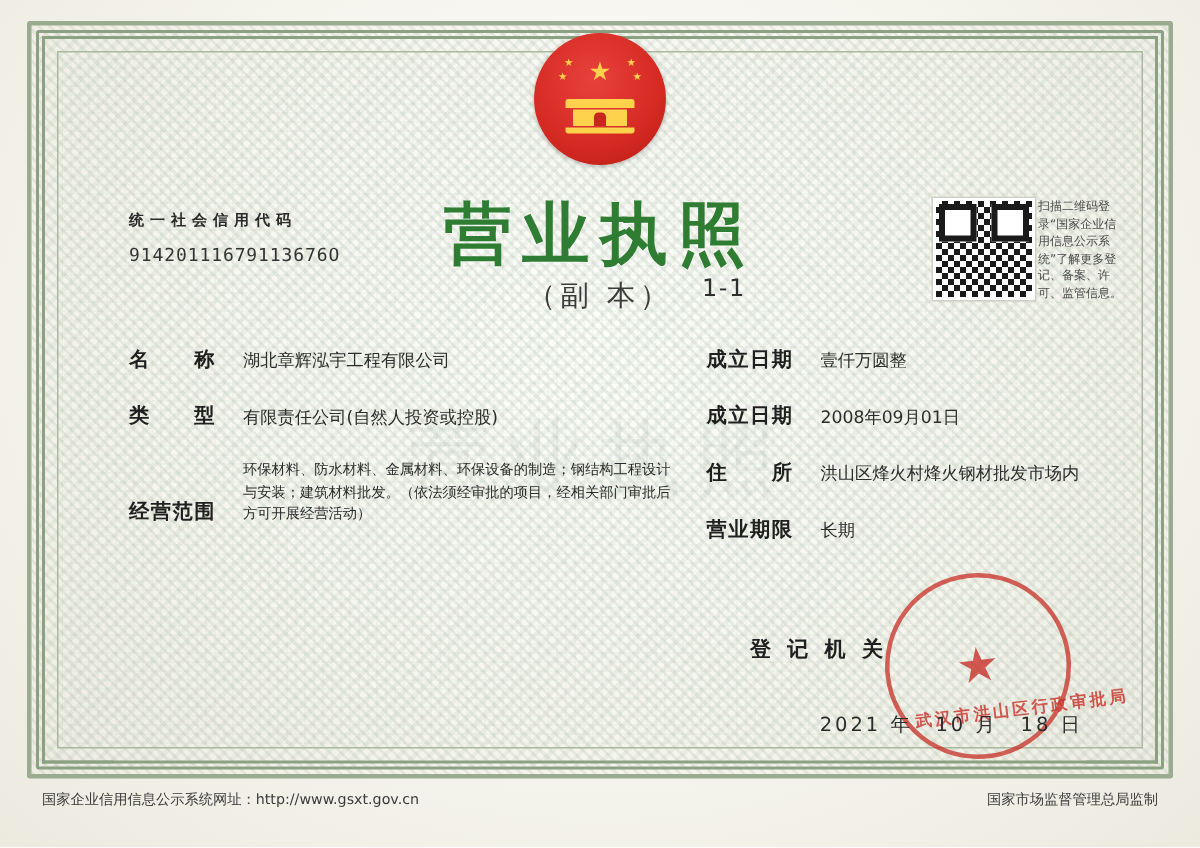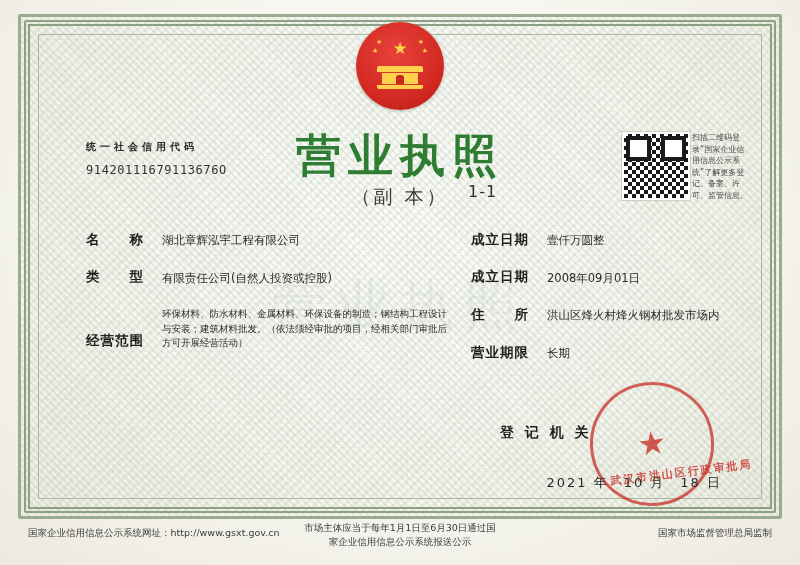--- a/index.html
+++ b/index.html
@@ -451,20 +451,16 @@
     <div class="seal-star">★</div>
     <div class="seal-text">
       <span style="transform: rotate(-118deg) translate(0,-52px) rotate(118deg);">武汉市洪山区行政审批局</span>
     </div>
   </div>
 
   <div class="issue-date">2021 年　10 月　18 日</div>
 
   <div class="footer">
     <div class="f-left">国家企业信用信息公示系统网址：http://www.gsxt.gov.cn</div>
-    <div class="f-center">
-      <div>市场主体应当于每年1月1日至6月30日通过国</div>
-      <div>家企业信用信息公示系统报送公示</div>
-    </div>
     <div class="f-right">国家市场监督管理总局监制</div>
   </div>
 
 </div>
 
 </body></html>

